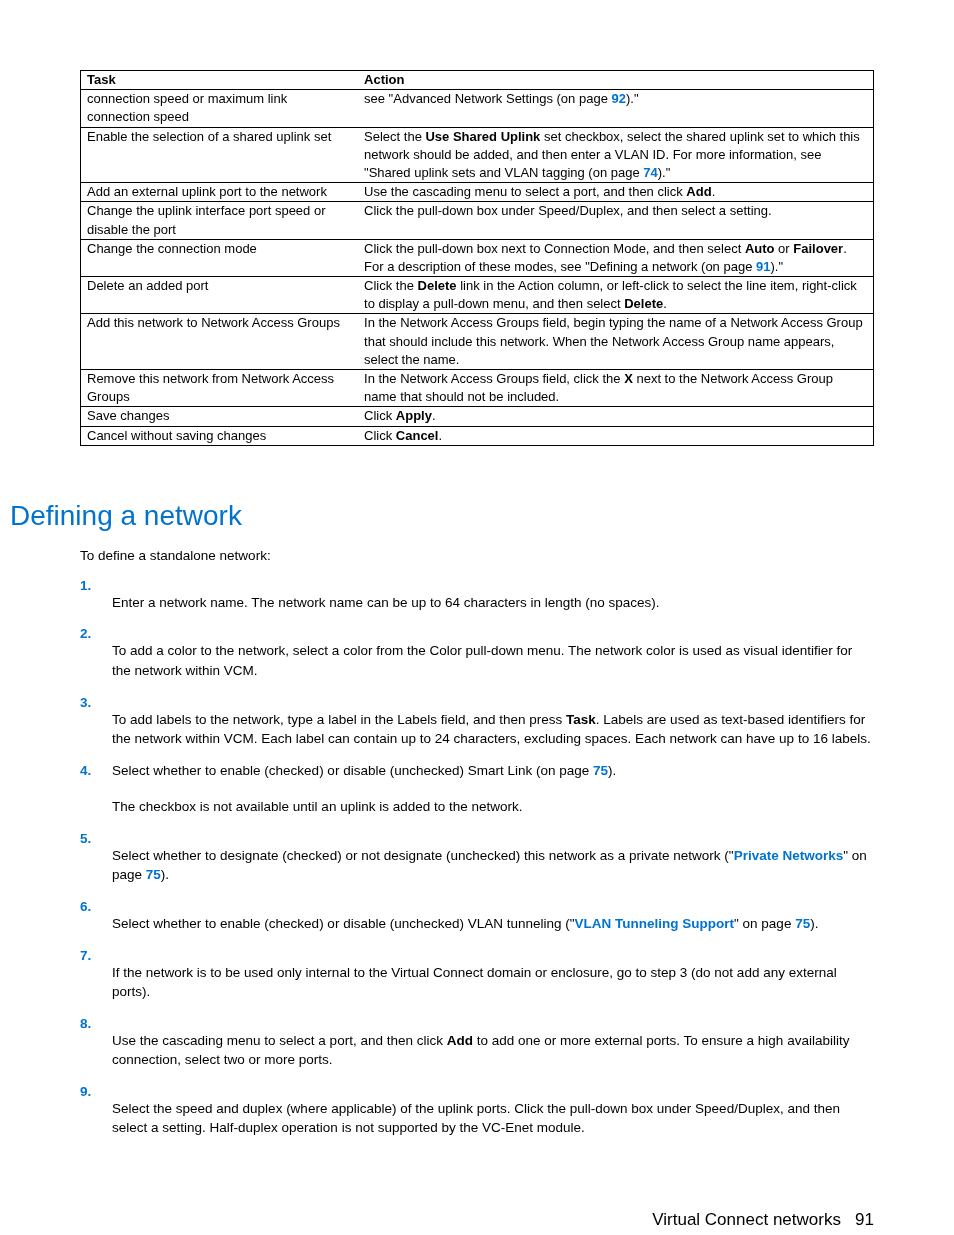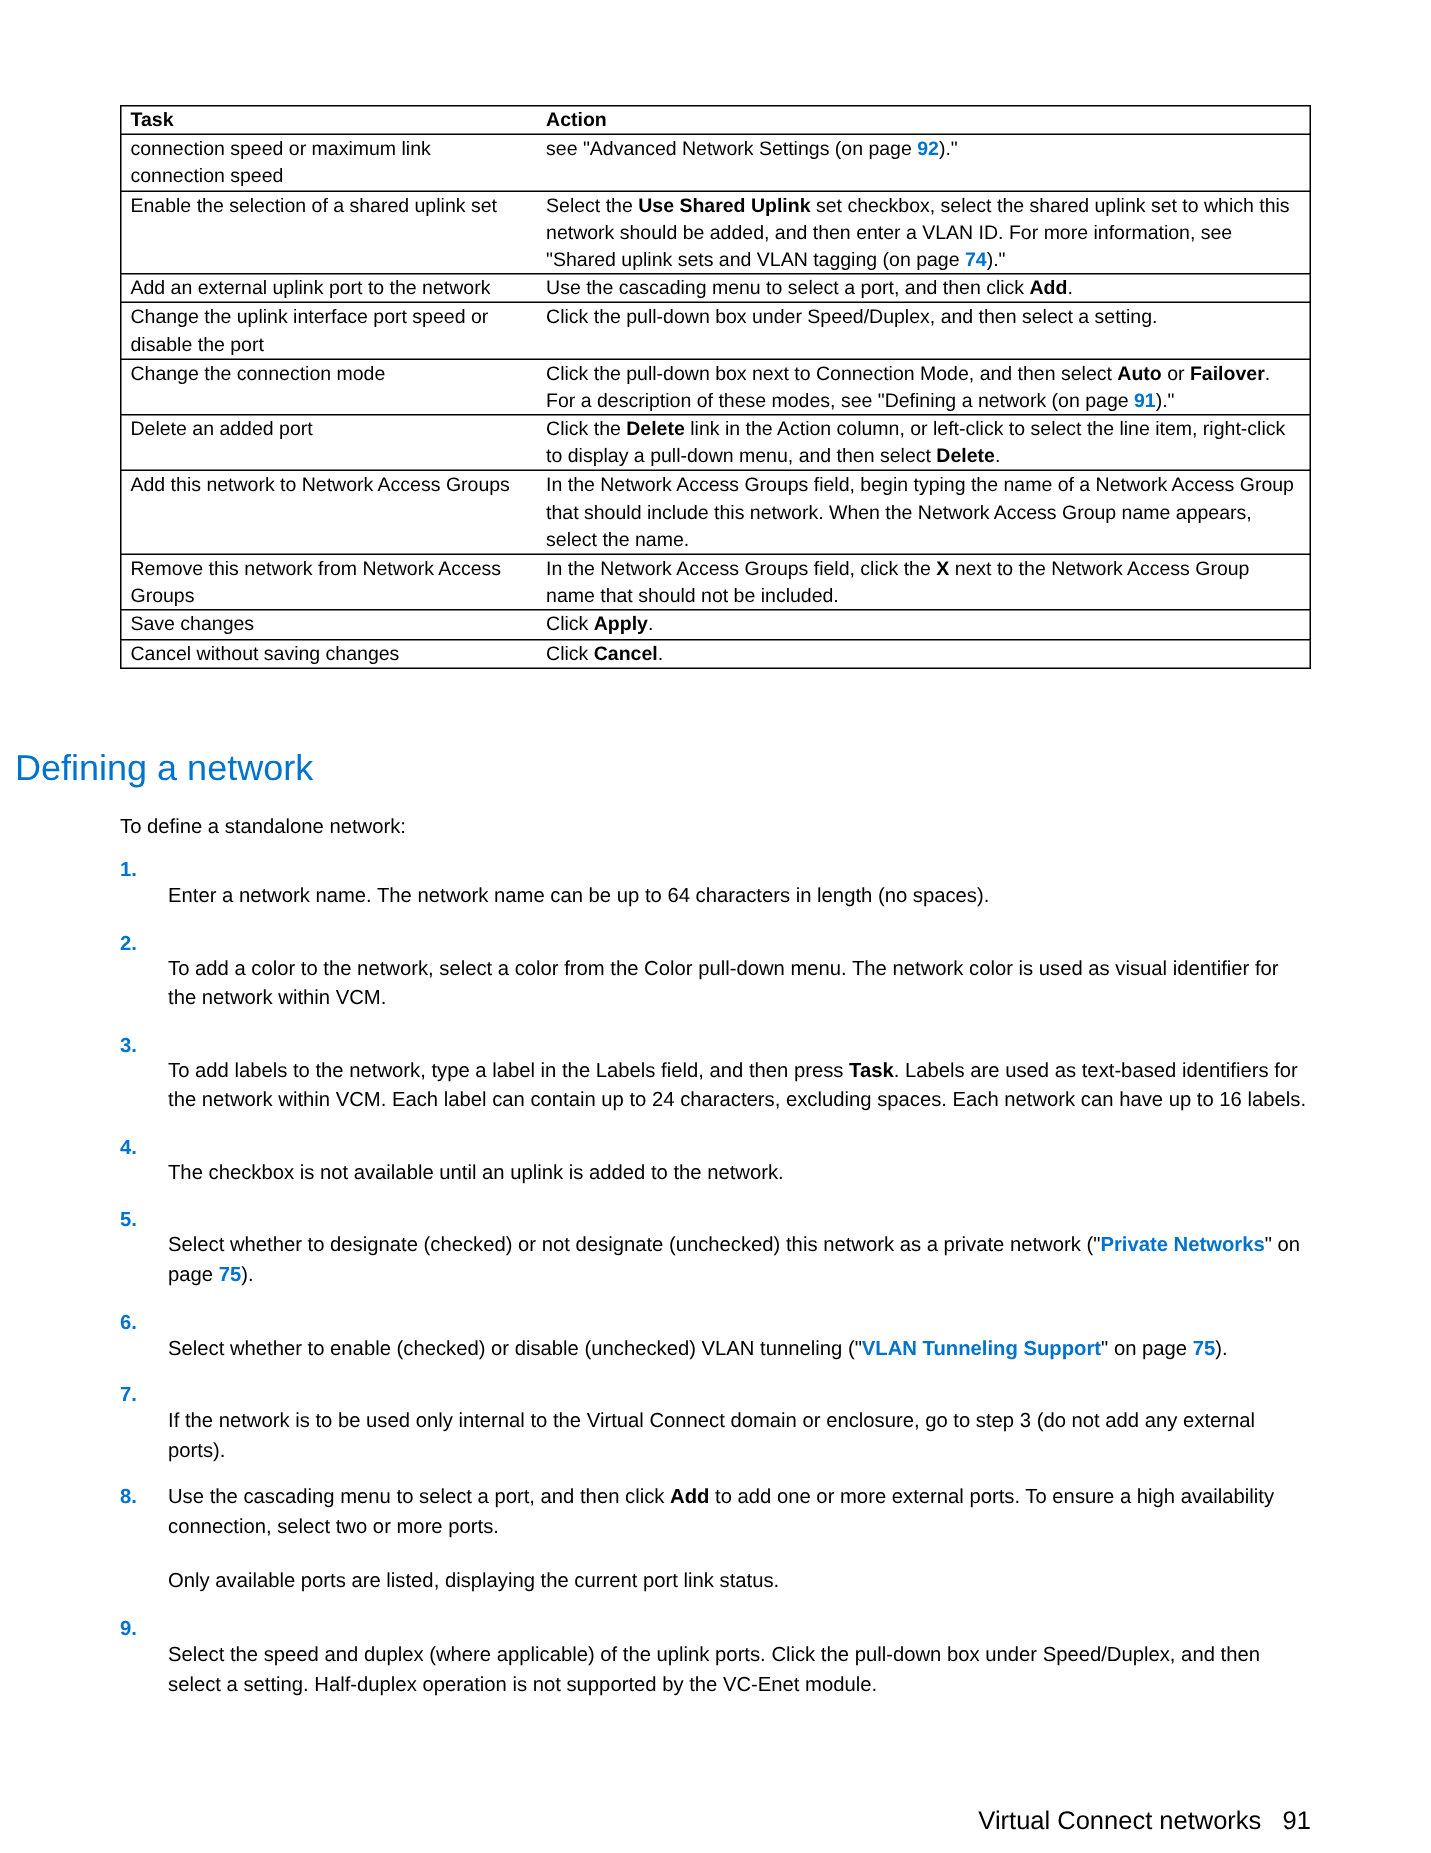--- a/index.html
+++ b/index.html
@@ -36,21 +36,21 @@
   table tr th:last-child, table tr td:last-child {
     border-right: 1px solid #000;
   }
   th {
     font-weight: bold;
   }
   h2 {
     font-family: Arial, Helvetica, sans-serif;
     font-weight: normal;
     color: #0073cf;
-    font-size: 24px;
+    font-size: 28px;
     margin: 0 0 10px 0;
     margin-left: -70px;
   }
   .intro {
     margin-bottom: 10px;
   }
   ol {
     list-style: none;
     padding: 0;
     margin: 0;
@@ -157,20 +157,21 @@
     </li>
     <li>
       <div class="num">3.</div>
       <div class="body">
         <p>To add labels to the network, type a label in the Labels field, and then press <b>Task</b>. Labels are used as text-based identifiers for the network within VCM. Each label can contain up to 24 characters, excluding spaces. Each network can have up to 16 labels.</p>
       </div>
     </li>
     <li>
       <div class="num">4.</div>
       <div class="body">
+        <p>Select whether to enable (checked) or disable (unchecked) Smart Link (on page <span class="link">75</span>).</p>
         <p>The checkbox is not available until an uplink is added to the network.</p>
       </div>
     </li>
     <li>
       <div class="num">5.</div>
       <div class="body">
         <p>Select whether to designate (checked) or not designate (unchecked) this network as a private network ("<span class="link">Private Networks</span>" on page <span class="link">75</span>).</p>
       </div>
     </li>
     <li>
@@ -182,21 +183,20 @@
     <li>
       <div class="num">7.</div>
       <div class="body">
         <p>If the network is to be used only internal to the Virtual Connect domain or enclosure, go to step 3 (do not add any external ports).</p>
       </div>
     </li>
     <li>
       <div class="num">8.</div>
       <div class="body">
         <p>Use the cascading menu to select a port, and then click <b>Add</b> to add one or more external ports. To ensure a high availability connection, select two or more ports.</p>
-        <p>Only available ports are listed, displaying the current port link status.</p>
       </div>
     </li>
     <li>
       <div class="num">9.</div>
       <div class="body">
         <p>Select the speed and duplex (where applicable) of the uplink ports. Click the pull-down box under Speed/Duplex, and then select a setting. Half-duplex operation is not supported by the VC-Enet module.</p>
       </div>
     </li>
   </ol>
 

